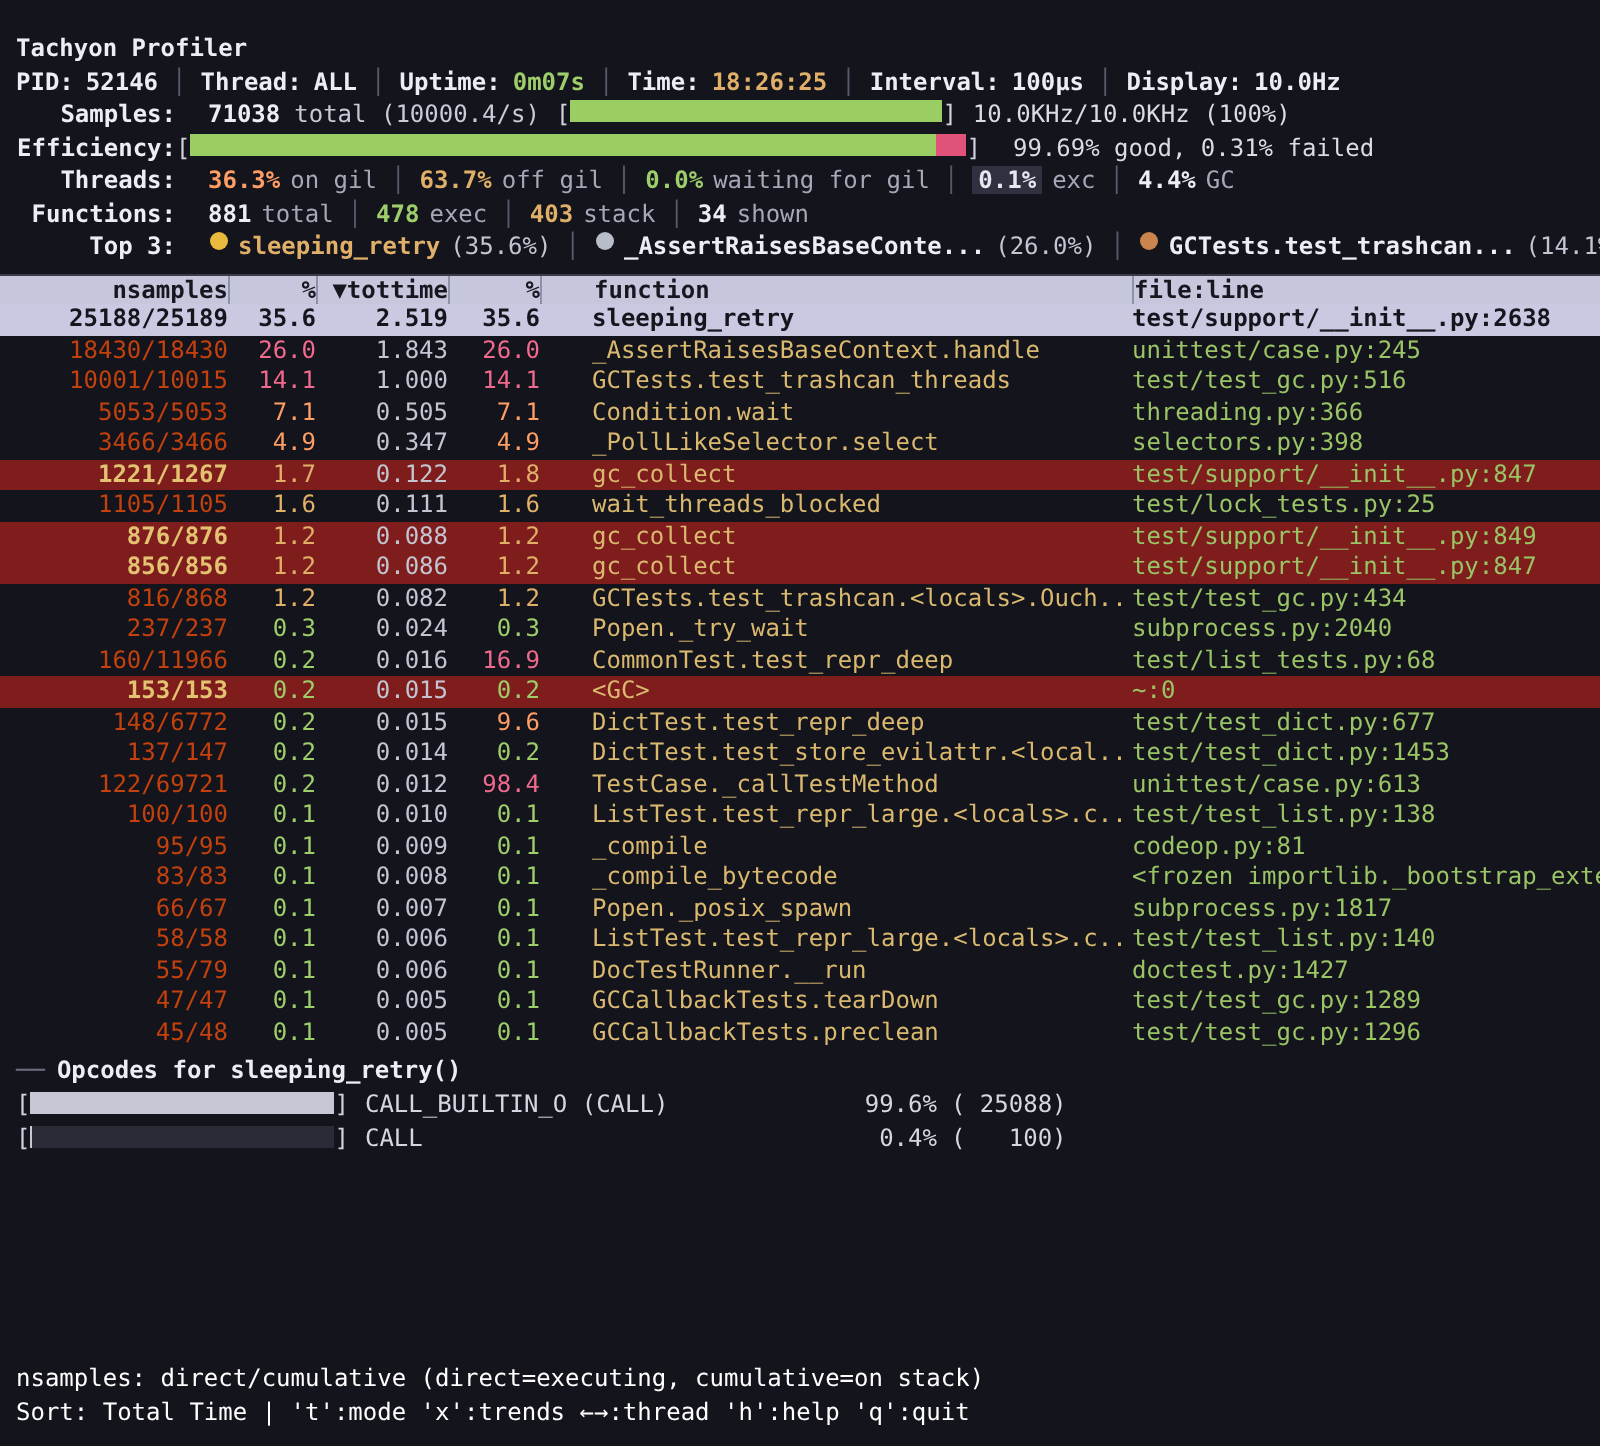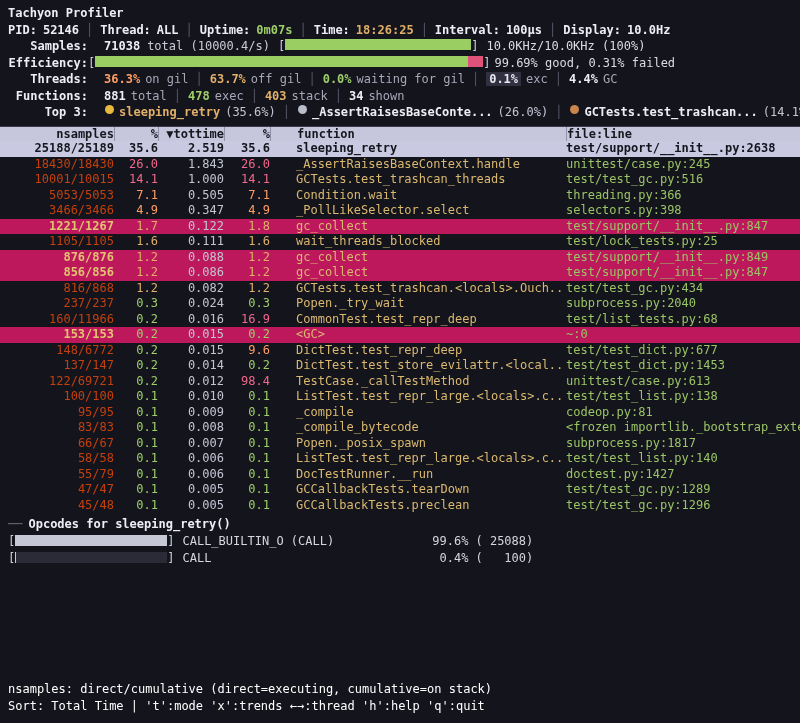--- a/index.html
+++ b/index.html
@@ -1,19 +1,19 @@
 <!DOCTYPE html>
 <html><head>
 <meta charset="utf-8">
 <style>
 *{box-sizing:border-box;margin:0;padding:0}
 html,body{background:#0e0e15}
 .screen{position:relative;width:800px;height:723px;background:#14141d;color:#c9cbd8;
   font-family:"DejaVu Sans Mono",monospace;font-size:12px;
-  padding:5px 0 10px 8px;display:flex;flex-direction:column;overflow:hidden}
+  padding:16px 0 10px 8px;display:flex;flex-direction:column;overflow:hidden}
 .line{height:16.5px;display:flex;align-items:center;white-space:pre;flex:none}
 .title{font-weight:bold;color:#edeef5}
 .lbl{font-weight:bold;color:#edeef5}
 .val{font-weight:bold;color:#edeef5}
 .gap6{margin-right:6px}.gap7{margin-right:7px}
 .sep{color:#585a6c;padding:0 7px}
 .green{color:#9ece6a}.yellow{color:#e0af68}.orange{color:#ff9e64}.red{color:#f1698c}
 .white{color:#edeef5;font-weight:bold}
 .badge{background:#303040;color:#e6e8f0;padding:0 3px;font-weight:bold}
 .lcol{display:inline-block;width:80px;text-align:right;font-weight:bold;color:#edeef5;flex:none;margin-right:16px}
@@ -22,36 +22,36 @@
 .v{font-weight:bold;margin-right:5px}
 .n{color:#a6a8b8}
 .brk{color:#cfd1dd}
 .track{display:inline-block;height:11px;background:#2b2b38;font-size:0;overflow:hidden;flex:none}
 .fill{display:inline-block;height:100%}
 .samples-track{width:186px}
 .eff-track{width:388px}
 .op-track{width:152px}
 .dimtext{color:#c9cbd8}
 .ratetext{color:#d9dbe5;margin-left:8px}
-.effsum{margin-left:4px;color:#d9dbe5}
+.effsum{margin-left:16px;color:#d9dbe5}
 .medal{display:inline-block;width:9px;height:9px;border-radius:50%;margin:0 5px 0 1px;flex:none}
 .t3name{font-weight:bold;margin-right:5px}
 .t3pct{color:#c3c5d2}
 .table{margin-left:-8px;flex:none;margin-top:5px}
 .thead,.trow{display:grid;grid-template-columns:106px 44px 66px 46px 296px 1fr;height:15.5px;line-height:15.5px;padding-left:8px;white-space:pre}
 .thead{background:#c6c7dd;color:#17171f;font-weight:bold;border-top:1px solid #3b3b47}
 .thead span+span{border-left:1px solid #8f90aa}
 .c-ns,.c-p1,.c-tt,.c-p2{text-align:right;overflow:hidden}
 .c-fn{padding-left:26px;overflow:hidden}
 .c-fl{overflow:hidden}
 .trow .c-ns{color:#c2410c}
 .trow .c-tt{color:#c3c5d2}
 .trow .c-fn{color:#dab96f}
 .trow .c-fl{color:#9ac465}
-.trow.hl{background:#be185d}
+.trow.hl{background:#7f1d1d}
 .trow.hl .c-ns{color:#e3c271;font-weight:bold}
 .trow.selected{background:#c9cae1}
 .trow.selected span{color:#15151e!important;font-weight:bold}
 .op-sep{height:17px;display:flex;align-items:center;white-space:pre;flex:none;margin-top:2px}
 .dashes{color:#6d6f81}
 .op-title{font-weight:bold;color:#edeef5;margin-left:6px}
 .oprow{height:17px;display:flex;align-items:center;white-space:pre;flex:none}
 .opname{margin-left:8px;width:234px;color:#d5d6e1;overflow:hidden}
 .oppct{width:52px;text-align:right;color:#d5d6e1}
 .opcount{margin-left:7px;color:#d5d6e1}

